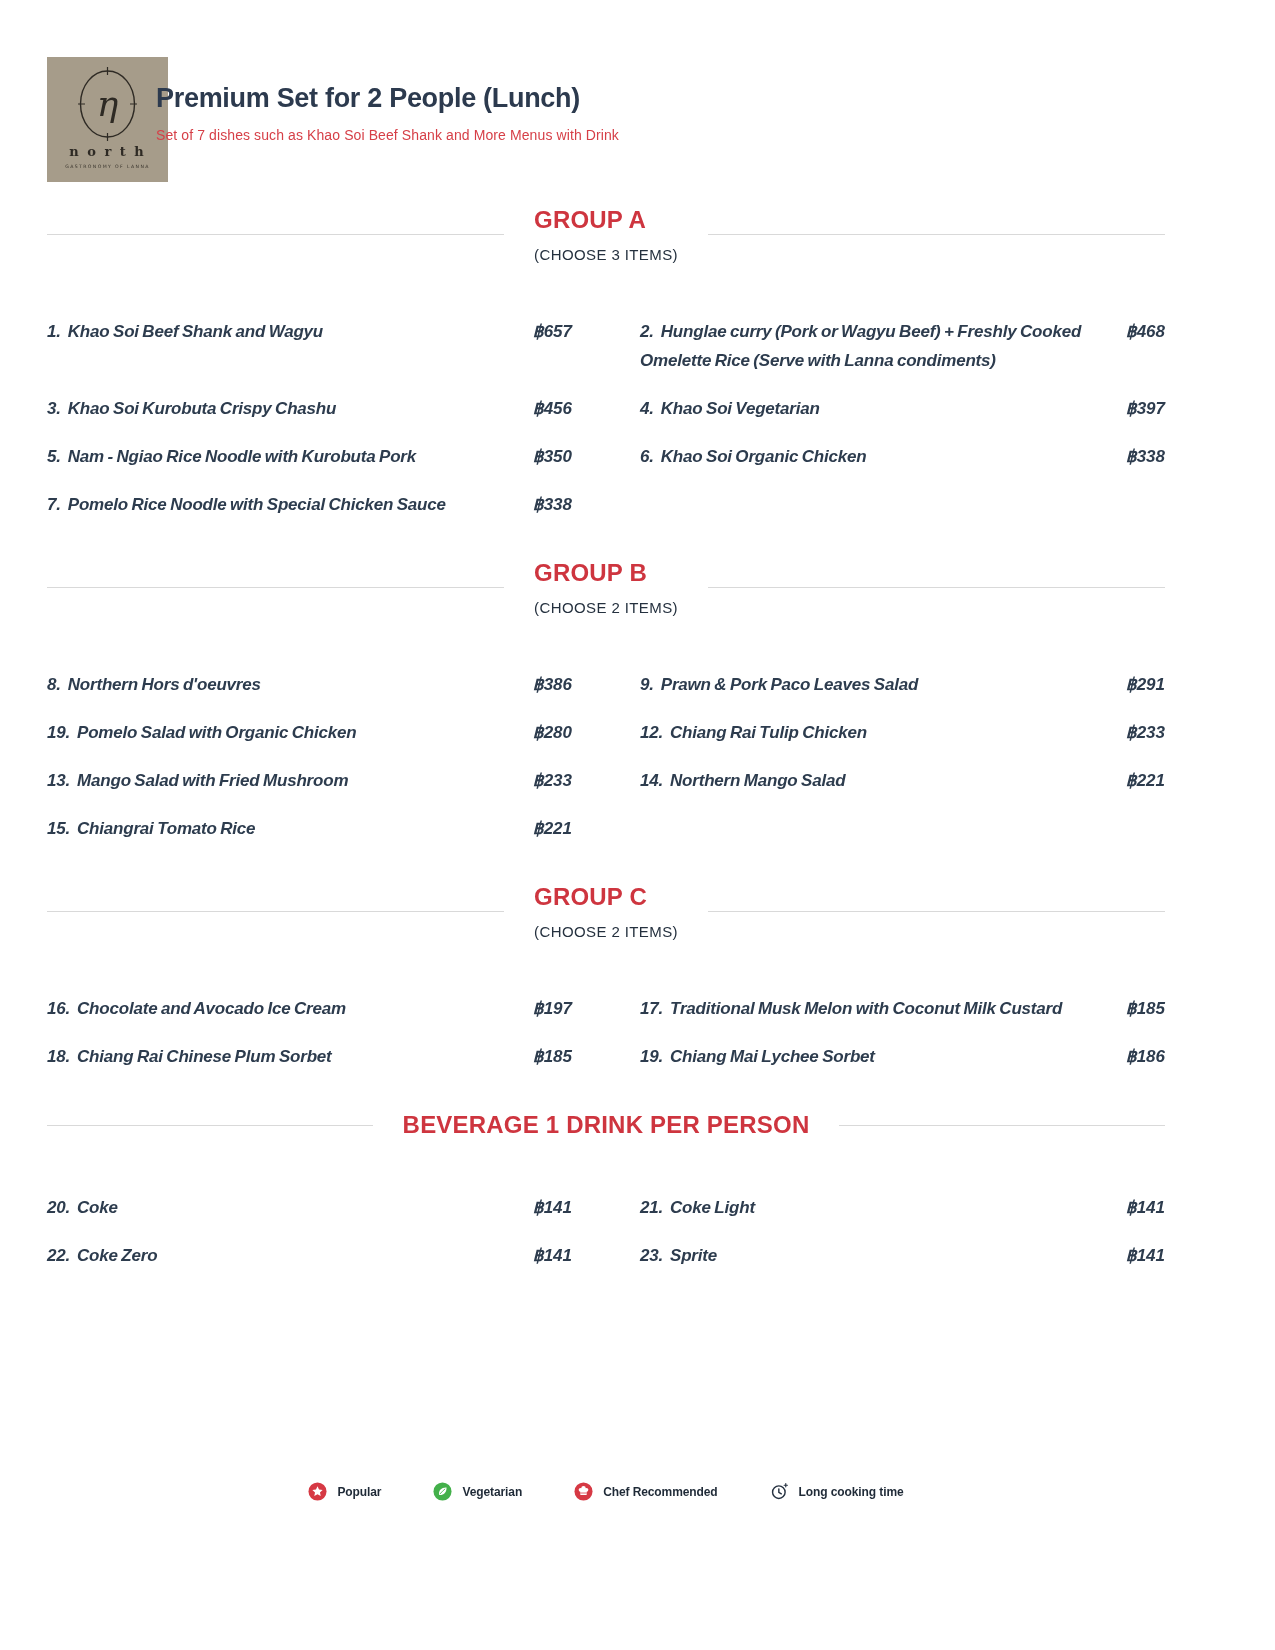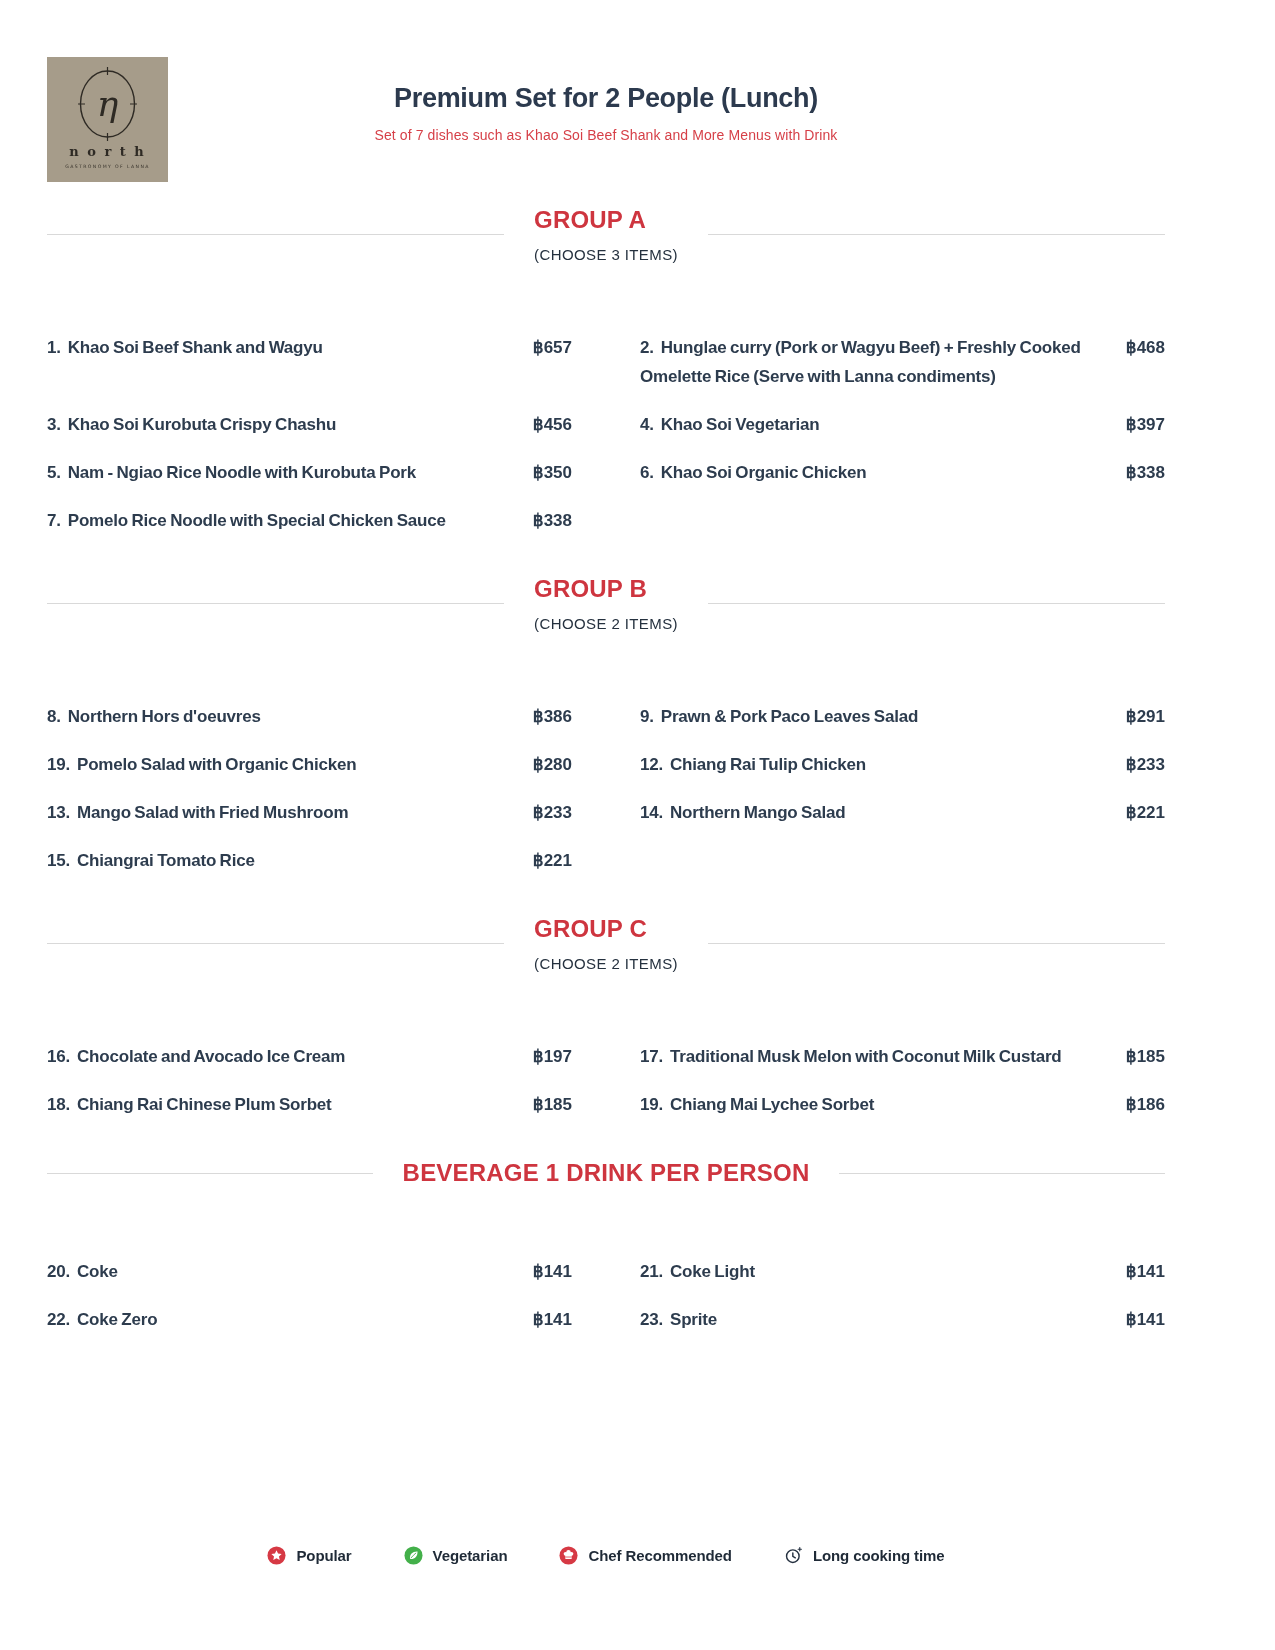--- a/index.html
+++ b/index.html
@@ -6,49 +6,49 @@
   html,body { background:#ffffff; }
   body { font-family:"Liberation Sans", sans-serif; color:#2d3c4e; }
   .page {
     position:relative; width:1275px; min-height:1650px;
     margin:0 auto; background:#fff;
     padding:57px 110px 40px 47px;
   }
   
   .header { position:relative; height:125px; margin-bottom:24px; }
   .logo { position:absolute; left:0; top:0; width:121px; height:125px; display:block; }
-  .header-text { position:absolute; left:50%; transform:translateX(-50%); top:26px; width:900px; text-align:center; }
+  .header-text { position:absolute; left:50%; transform:translateX(-50%); top:26px; width:900px; }
   .page-title { font-size:27px; font-weight:bold; color:#2c3a4e; letter-spacing:-0.3px; }
   .page-subtitle { margin-top:13px; font-size:14px; color:#d63f47; letter-spacing:0.1px; }
   
   .menu-section { margin-top:40px; }
   .menu-section:first-child { margin-top:0; }
   .section-head { display:flex; align-items:center; }
   .section-head .rule { flex:1; height:1px; background:#d9d9d9; }
   .head-center { padding:0 30px; text-align:left; }
   .group-title { font-size:24px; font-weight:bold; color:#ce353f; letter-spacing:0.2px; white-space:nowrap; }
   .group-note { margin-top:12px; font-size:15px; color:#25313f; letter-spacing:0.4px; white-space:nowrap; }
   
   .items-grid {
     display:grid; grid-template-columns:1fr 1fr;
-    column-gap:68px; row-gap:19px; margin-top:70px;
+    column-gap:68px; row-gap:19px; margin-top:54px;font-style:italic;
   }
   .menu-item { display:flex; align-items:flex-start; }
   .item-name {
     flex:1; padding-right:22px; font-size:17px; font-weight:bold;
     line-height:29px; letter-spacing:-0.2px; word-spacing:-1px; color:#2d3c4e;
   }
   .item-name .num { margin-right:7px; }
   .item-price { white-space:nowrap; font-size:17px; font-weight:bold; line-height:29px; color:#2d3c4e; }
   
   .legend { margin-top:212px; display:flex; justify-content:center; align-items:center; gap:52px; }
   .legend-item { display:flex; align-items:center; gap:10px; }
   .legend-icon { display:inline-flex; width:19px; height:19px; }
   .legend-icon svg { width:19px; height:19px; }
-  .legend-label { font-size:15px; font-weight:bold; color:#1f2a37; letter-spacing:-0.1px; }
+  .legend-label { font-size:12px; font-weight:bold; color:#1f2a37; letter-spacing:-0.1px; }
 </style>
 </head>
 <body>
 
 <div class="page">
 
   <div class="header">
     <svg class="logo" viewBox="0 0 121 125" xmlns="http://www.w3.org/2000/svg">
       <rect width="121" height="125" fill="#a69c8a"></rect>
       <ellipse cx="60.5" cy="47" rx="27" ry="33" fill="none" stroke="#2e2a24" stroke-width="1.4"></ellipse>

